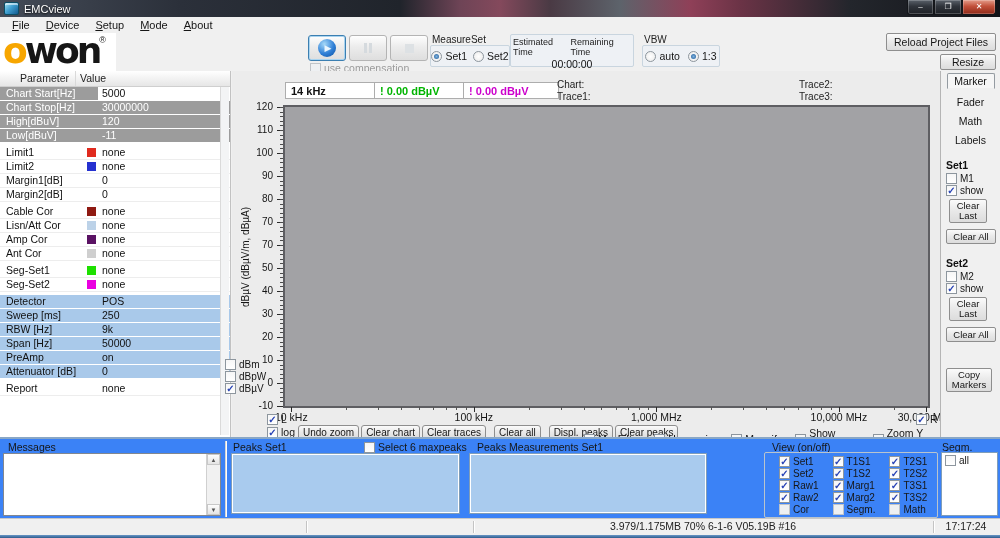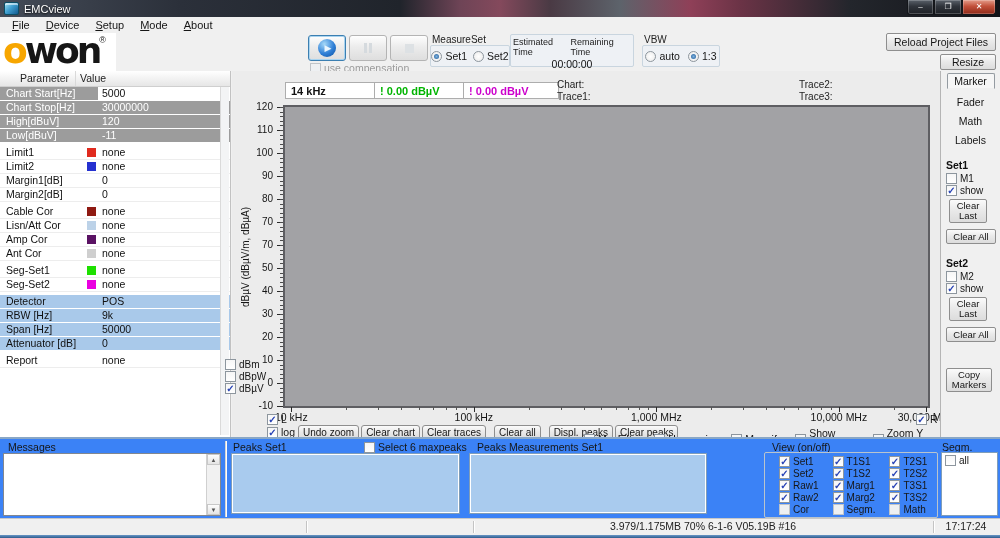--- a/index.html
+++ b/index.html
@@ -323,29 +323,41 @@
           <div class="pcell pvalue">none</div>
         </div>
         <div class="prow blue">
           <div class="pcell plabel">
             <span>Detector</span>
           </div>
           <div class="pcell pvalue">POS</div>
         </div>
         <div class="prow blue">
           <div class="pcell plabel">
+            <span>Sweep [ms]</span>
+          </div>
+          <div class="pcell pvalue">250</div>
+        </div>
+        <div class="prow blue">
+          <div class="pcell plabel">
             <span>RBW [Hz]</span>
           </div>
           <div class="pcell pvalue">9k</div>
         </div>
         <div class="prow blue">
           <div class="pcell plabel">
             <span>Span [Hz]</span>
           </div>
           <div class="pcell pvalue">50000</div>
+        </div>
+        <div class="prow blue">
+          <div class="pcell plabel">
+            <span>PreAmp</span>
+          </div>
+          <div class="pcell pvalue">on</div>
         </div>
         <div class="prow blue gap">
           <div class="pcell plabel">
             <span>Attenuator [dB]</span>
           </div>
           <div class="pcell pvalue">0</div>
         </div>
         <div class="prow white">
           <div class="pcell plabel">
             <span>Report</span>

